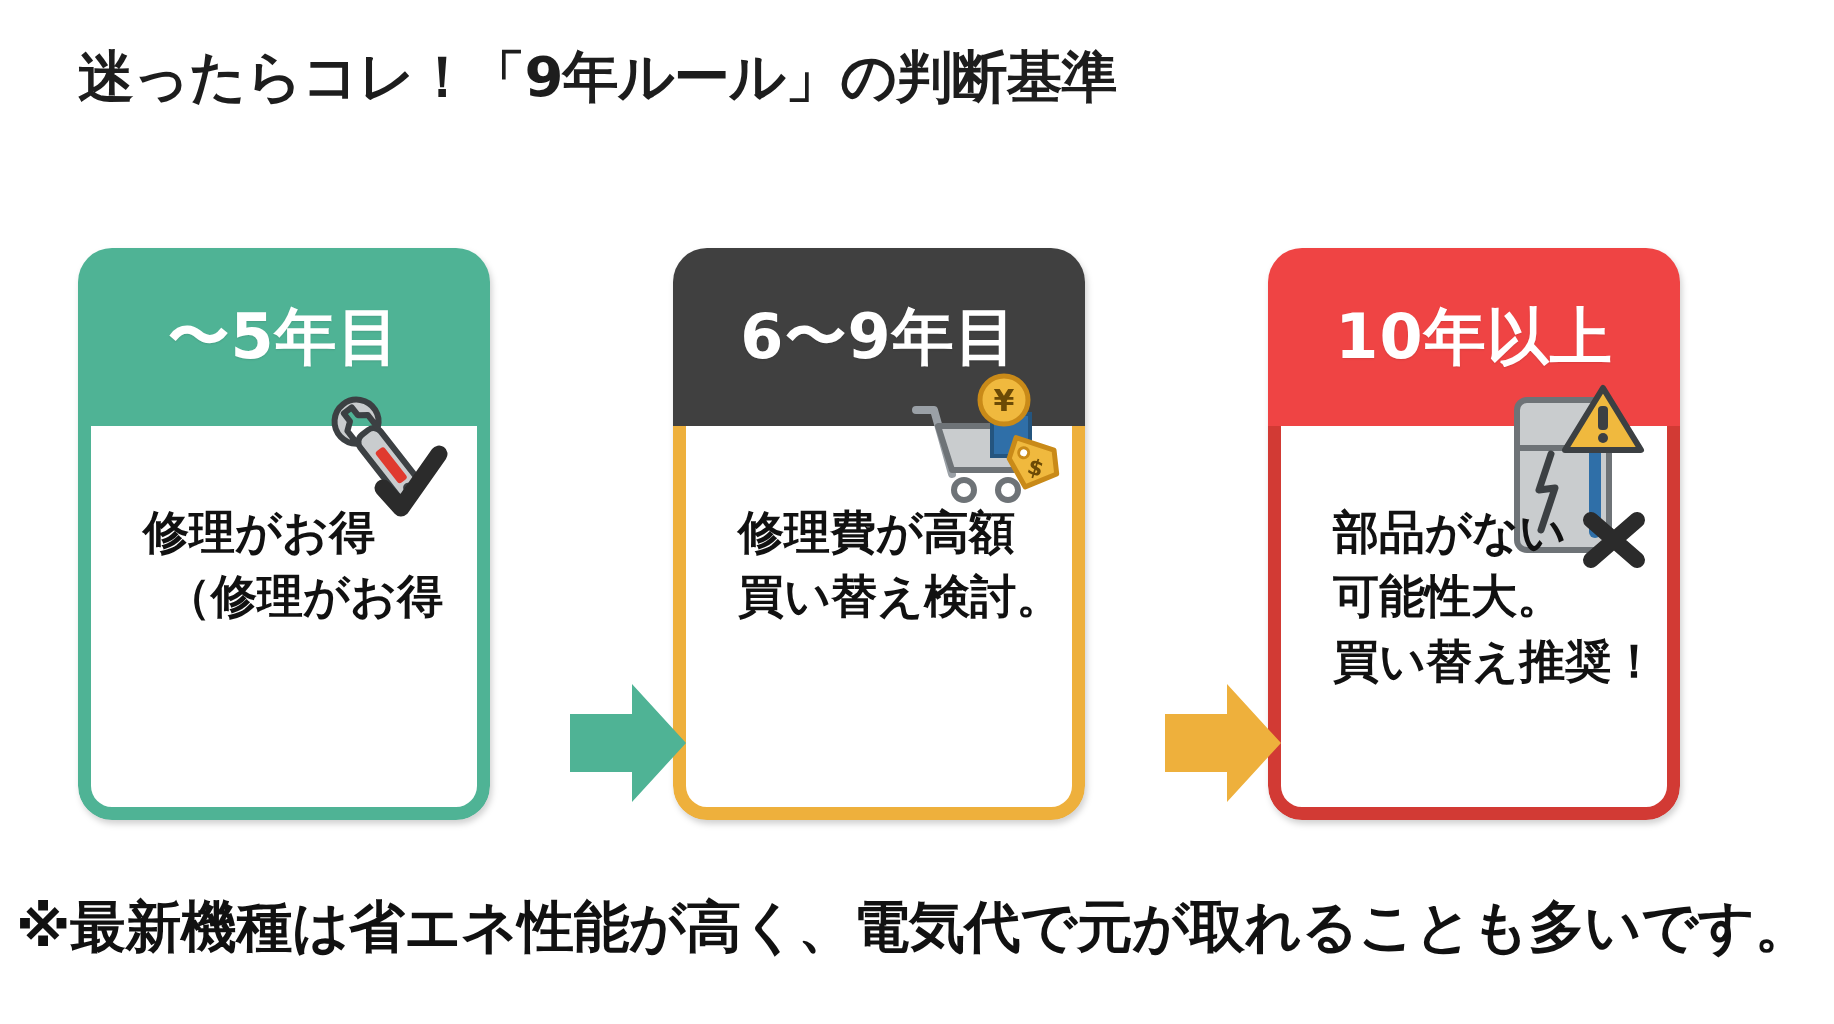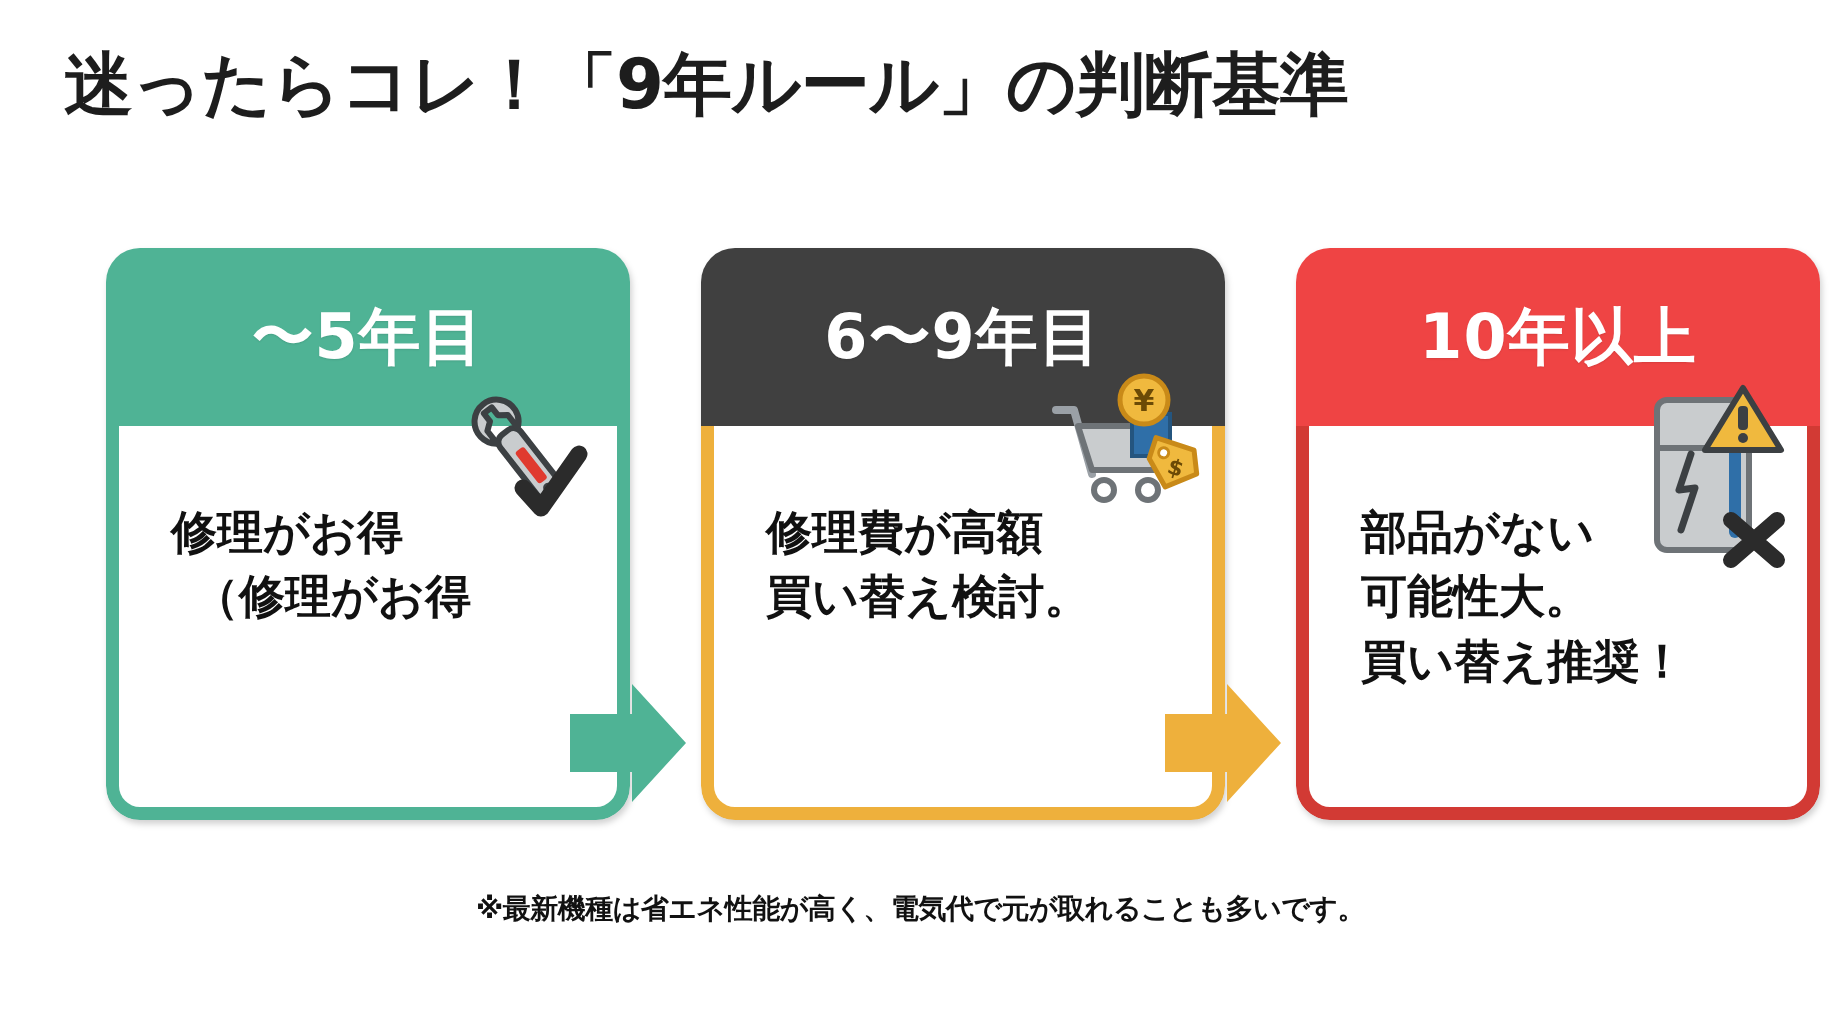--- a/index.html
+++ b/index.html
@@ -7,48 +7,47 @@
   body {
     background:#ffffff;
     font-family:"DejaVu Sans","Liberation Sans",sans-serif;
     overflow:hidden;
     position:relative;
   }
 
   
   .title {
     position:absolute;
-    left:64px;
+    left:78px;
     top:48px;
-    font-size:69px;
+    font-size:56px;
     font-weight:700;
     color:#1d1d1d;
     letter-spacing:-1px;
     white-space:nowrap;
     line-height:1.05;
   }
 
   
   .cards {
     position:absolute;
     left:78px;
     top:248px;
     width:1690px;
     height:580px;
   }
 
   .card {
     position:absolute;
     top:0;
-    width:524px;
+    width:412px;
     height:572px;
     border-radius:34px;
     overflow:hidden;
     filter:drop-shadow(2px 4px 3px rgba(0,0,0,0.18));
-    margin-left:28px;
   }
   .card.c1 { left:0px; }
   .card.c2 { left:595px; }
   .card.c3 { left:1190px; }
 
   .card-head {
     height:178px;
     display:flex;
     align-items:center;
     justify-content:center;
@@ -114,25 +113,25 @@
     pointer-events:none;
   }
   .icon-wrap svg { display:block; }
   .icon-wrench  { right:18px;  top:-34px;  width:150px; height:140px; }
   .icon-cart    { right:4px;   top:-56px;  width:160px; height:150px; }
   .icon-fridge  { right:16px;  top:-46px;  width:160px; height:190px; }
 
   
   .footer-note {
     position:absolute;
-    left:7px;
+    left:16px;
     right:0;
     top:890px;
-    text-align:center;
-    font-size:28px;
+    text-align:left;
+    font-size:56px;
     font-weight:700;
     color:#111111;
     letter-spacing:-0.5px;
     white-space:nowrap;
   }
 </style>
 </head>
 <body>
 
 <h1 class="title">迷ったらコレ！「9年ルール」の判断基準</h1>

